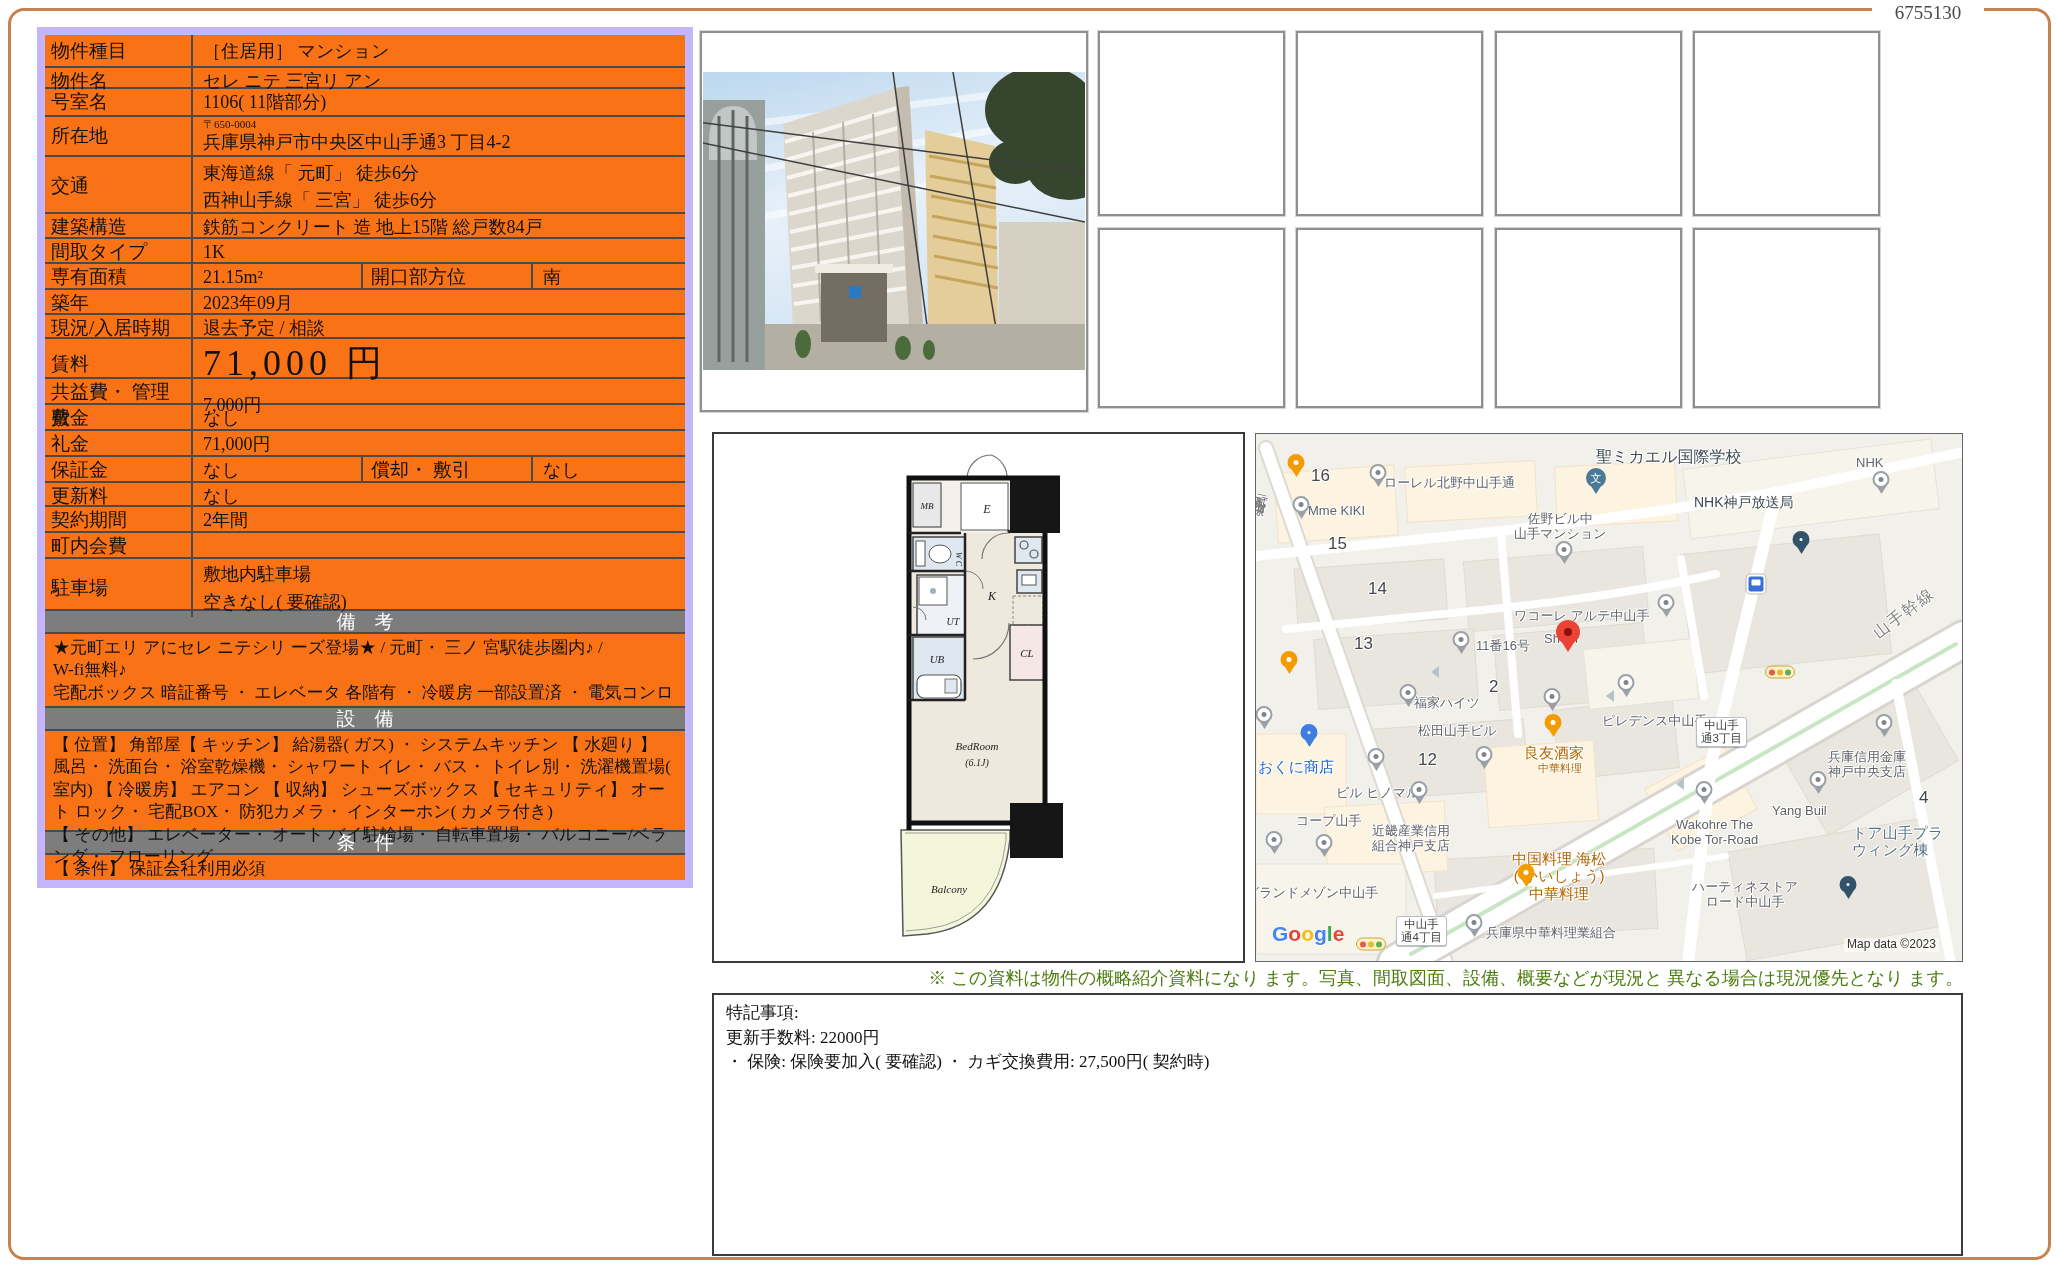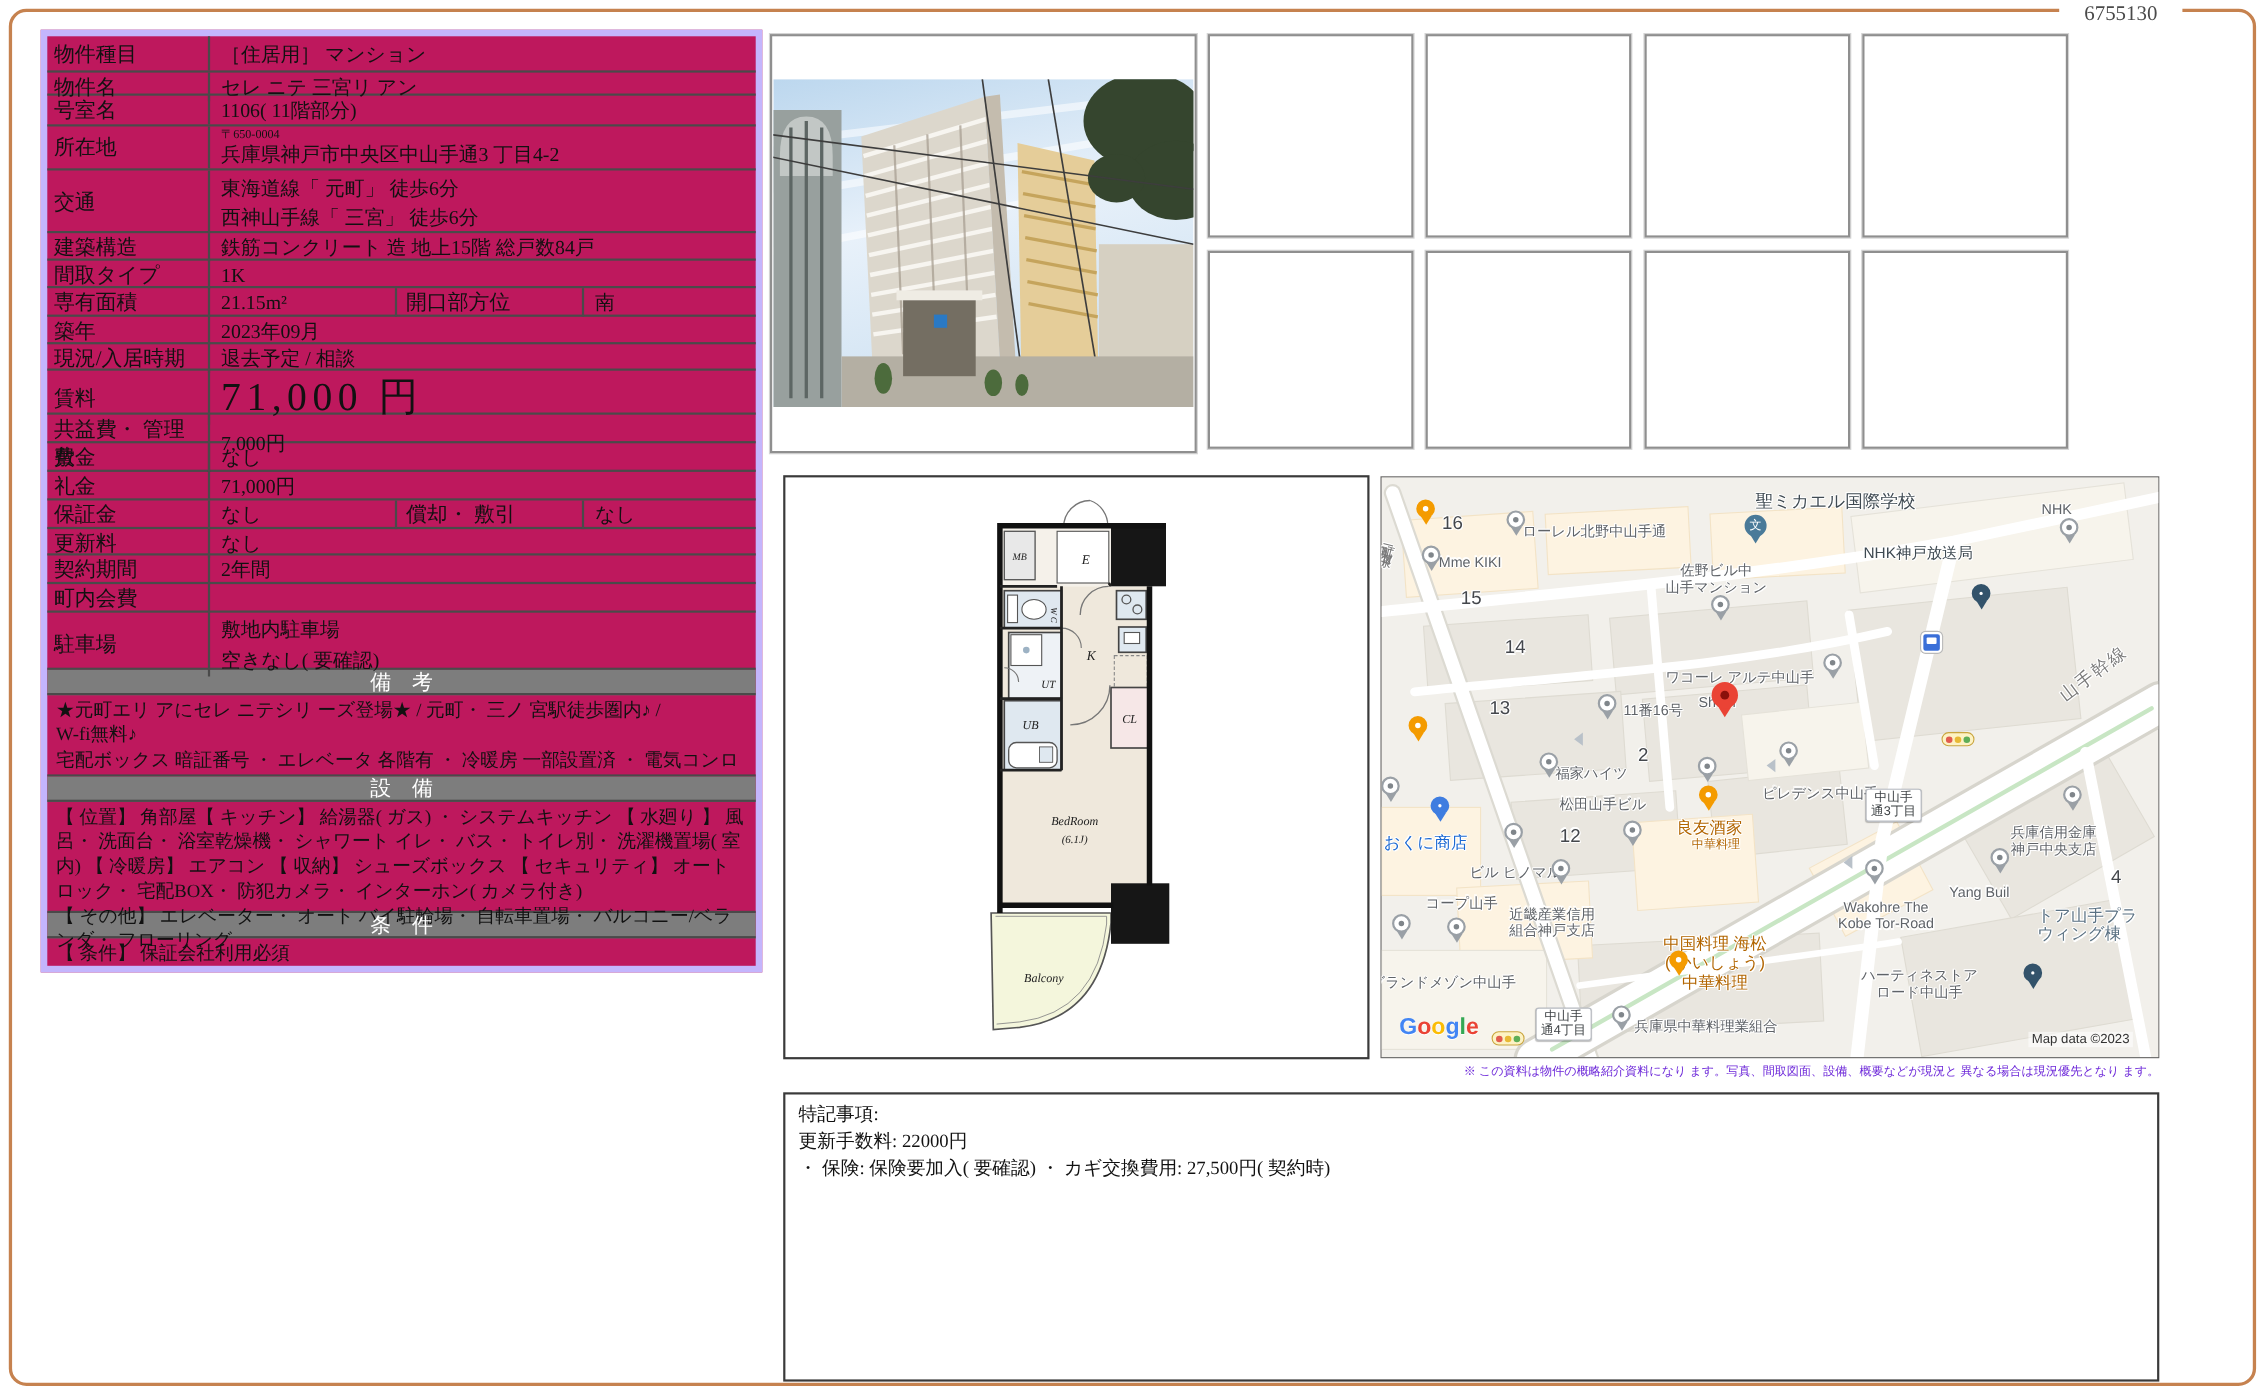--- a/index.html
+++ b/index.html
@@ -1,21 +1,21 @@
 <!DOCTYPE html>
 <html><head>
 <meta charset="utf-8">
 <style>
   html,body{margin:0;padding:0;background:#fff;}
   body{width:2056px;height:1265px;position:relative;font-family:"Liberation Serif","DejaVu Serif",serif;color:#111;overflow:hidden;}
   .frame{position:absolute;left:8px;top:8px;width:2037px;height:1246px;border:3px solid #c6824f;border-radius:16px;}
   .docid{position:absolute;left:1872px;top:0;width:112px;height:26px;background:#fff;z-index:6;
          font-size:19px;color:#4a4a4a;text-align:center;line-height:26px;}
   
-  .ptable{position:absolute;left:37px;top:27px;width:656px;border:6px solid #c4b5fd;background:#be185d;box-sizing:border-box;}
+  .ptable{position:absolute;left:37px;top:27px;width:656px;border:8px solid #c4b5fd;background:#f97316;box-sizing:border-box;}
   .trow{display:grid;grid-template-columns:148px 1fr;border-bottom:2px solid #4a4a4a;box-sizing:border-box;}
   .trow.four{grid-template-columns:148px 170px 170px 1fr;}
   .trow:last-child{border-bottom:none;}
   .tl{border-right:2px solid #4a4a4a;display:flex;align-items:center;padding:0 6px;font-size:19px;box-sizing:border-box;}
   .tv{display:flex;align-items:center;padding:0 10px;font-size:18px;box-sizing:border-box;}
   .tv.block{display:block;padding-top:1px;}
   .tv .small{font-size:11px;display:block;line-height:1.1;}
   .midl{border-right:2px solid #4a4a4a;border-left:0;display:flex;align-items:center;padding:0 8px;font-size:19px;box-sizing:border-box;}
   .tv.b4{border-right:2px solid #4a4a4a;}
   .rentv{font-size:36px;letter-spacing:5px;padding-top:0;}
@@ -71,21 +71,21 @@
   .pin.red .head::after{background:#8a100b;inset:8px;}
   .pin.red .tail{border:7px solid transparent;border-top:11px solid #ea4335;margin-top:-3px;}
   .busicon{position:absolute;transform:translate(-50%,-50%);width:19px;height:19px;background:#3a6fd8;border-radius:4px;
            border:2px solid #fff;box-shadow:0 0 0 1px #b9b9b9;z-index:4;box-sizing:border-box;}
   .busicon::after{content:"";position:absolute;left:3px;right:3px;top:3px;height:6px;background:#fff;border-radius:1px;}
   .tlight{position:absolute;transform:translate(-50%,-50%);width:30px;height:13px;background:#fdf2c3;border:1px solid #c9a53e;
           border-radius:7px;display:flex;align-items:center;justify-content:center;gap:2px;z-index:4;box-sizing:border-box;}
   .tlight i{width:6px;height:6px;border-radius:50%;display:block;}
   .tl-r{background:#e15b4e}.tl-y{background:#e8b934}.tl-g{background:#5fae57}
   
-  .disclaimer{position:absolute;left:713px;top:966px;width:1250px;text-align:right;font-size:11px;color:#6d28d9;}
+  .disclaimer{position:absolute;left:713px;top:966px;width:1250px;text-align:right;font-size:18px;color:#4d7c0f;}
   .notes{position:absolute;left:712px;top:993px;width:1251px;height:263px;border:2px solid #3a3a3a;box-sizing:border-box;
          font-size:17px;line-height:1.45;padding:6px 12px;}
 </style>
 </head>
 <body>
 
 <div class="frame"></div>
 <div class="docid">6755130</div>
 
 <div class="ptable">

